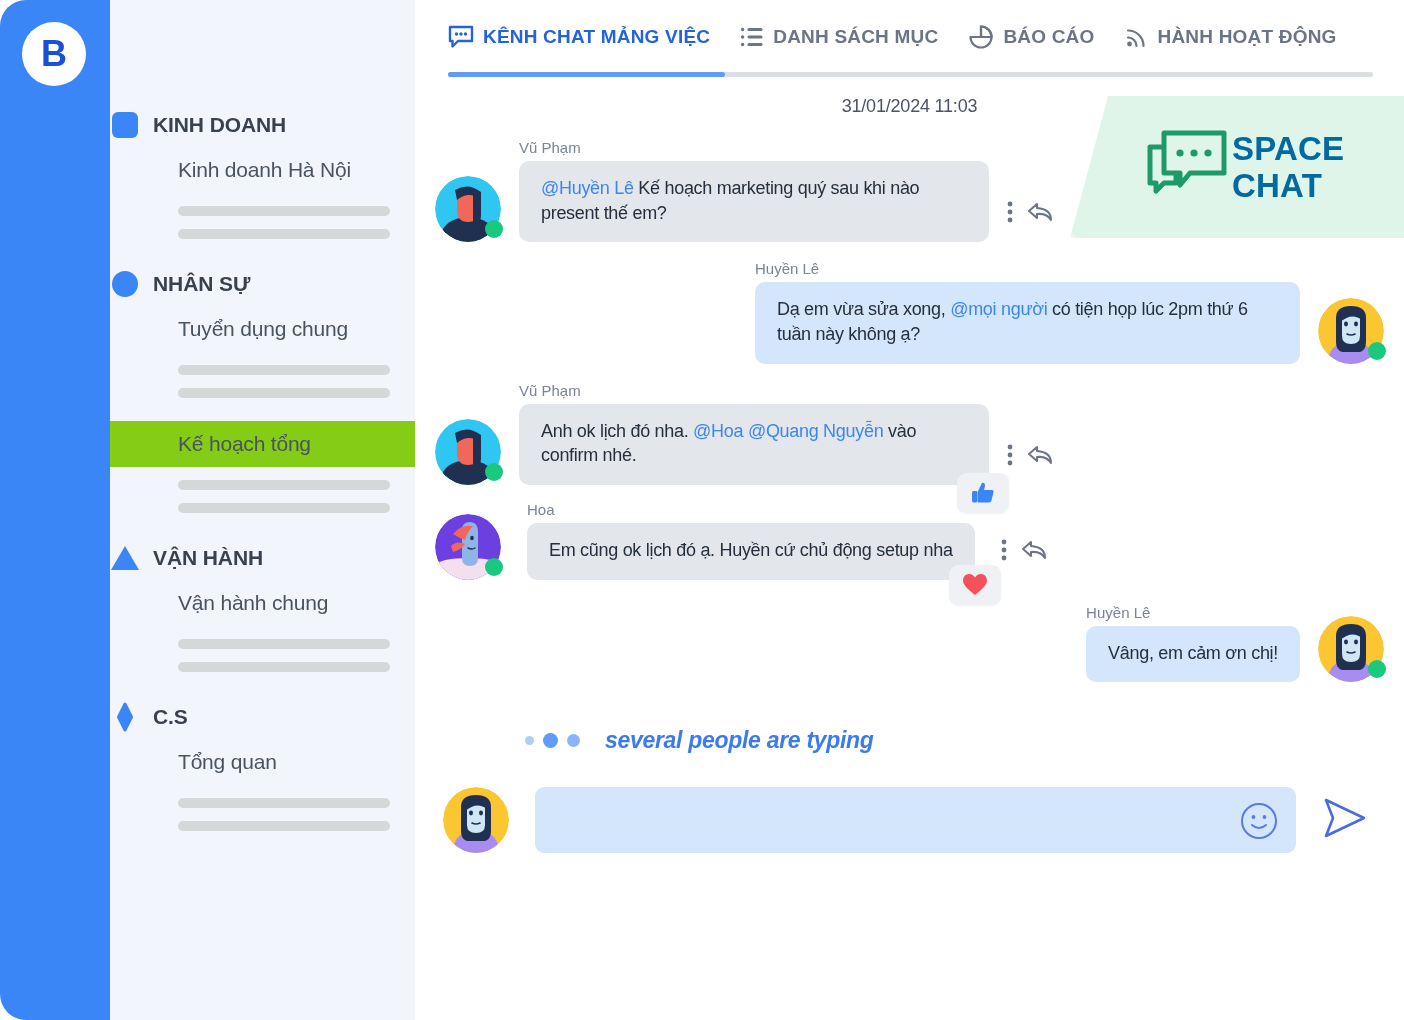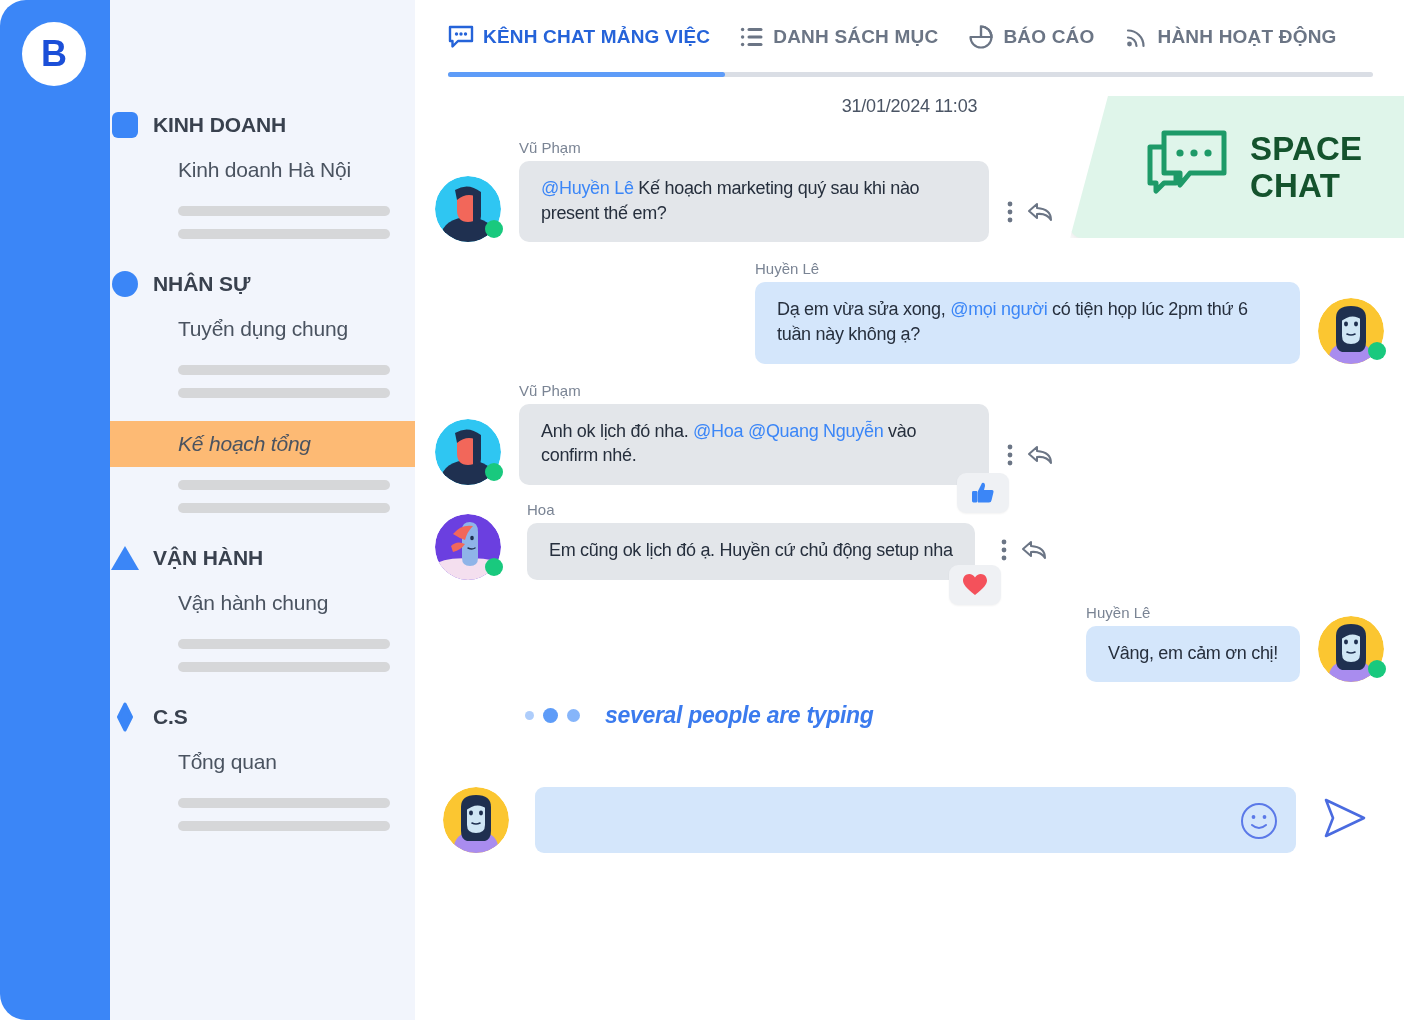--- a/index.html
+++ b/index.html
@@ -59,21 +59,21 @@
   .ci { width: 26px; height: 26px; background: #3B86F7; border-radius: 50%; }
   .tri { width: 0; height: 0; border-left: 14px solid transparent;
          border-right: 14px solid transparent; border-bottom: 24px solid #3B86F7; }
   .group-title {
     font-size: 21px; font-weight: bold; color: #39414E; letter-spacing: -0.1px;
   }
   .sub {
     font-size: 21px; color: #4A5360; padding-left: 68px;
     height: 46px; line-height: 46px; letter-spacing: -0.2px;
   }
-  .sub.active { background: #fdba74; font-style: italic; }
+  .sub.active { background: #84cc16; }
   .skel { height: 10px; background: #D6D7D9; border-radius: 5px;
           margin-left: 68px; width: 212px; margin-top: 13px; }
   .grp-gap { height: 23px; }
 
   
   .main { position: absolute; left: 415px; top: 0; width: 989px; height: 884px; background:#fff; }
 
   .tabs {
     position: absolute; left: 33px; top: 24px;
     display: flex; align-items: center; gap: 0px;
@@ -100,21 +100,21 @@
     position: absolute; left: 1070px; top: 96px;
     width: 334px; height: 142px;
     background: #DFF5EA;
     border-radius: 12px 0 0 12px;
     clip-path: polygon(38px 0, 100% 0, 100% 100%, 0 100%);
     display: flex; align-items: center;
     box-shadow: 0 3px 10px rgba(0,0,0,0.10);
   }
   .space-chat .sc-ico { margin-left: 72px; }
   .space-chat .sc-text {
-    margin-left: 18px; color: #14532d;
+    color: #0369a1;
     font-size: 33px; font-weight: bold; line-height: 1.13;
     letter-spacing: 0.2px;
   }
 
   
   .chat { position: absolute; left: 0; top: 90px; width: 989px; height: 810px; }
   .ts {
     text-align: center; font-size: 18px; color: #4A5464;
     margin-top: 6px; letter-spacing: -0.2px;
   }
@@ -486,21 +486,21 @@
               <path d="M22 14 Q33 4 44 14 L44 22 Q34 14 22 24 Z" fill="#1F3050"></path>
               <ellipse cx="28" cy="26" rx="2" ry="2.4" fill="#1F3050"></ellipse>
               <ellipse cx="38" cy="26" rx="2" ry="2.4" fill="#1F3050"></ellipse>
               <path d="M29 36 Q33 38 37 36" fill="none" stroke="#1F3050" stroke-width="1.6" stroke-linecap="round"></path>
             </g>
           </svg>
           <span class="dot-online"></span>
         </div>
       </div>
 
-      <div class="typing" style="margin-top:20px;text-align:center;">
+      <div class="typing" style="margin-top:45px;text-align:center;">
         <div class="tdots">
           <span class="td td1"></span>
             <span class="td td2"></span>
             <span class="td td3"></span>
         </div>
         <span class="typing-text">several people are typing</span>
       </div>
 
     </div>
 

